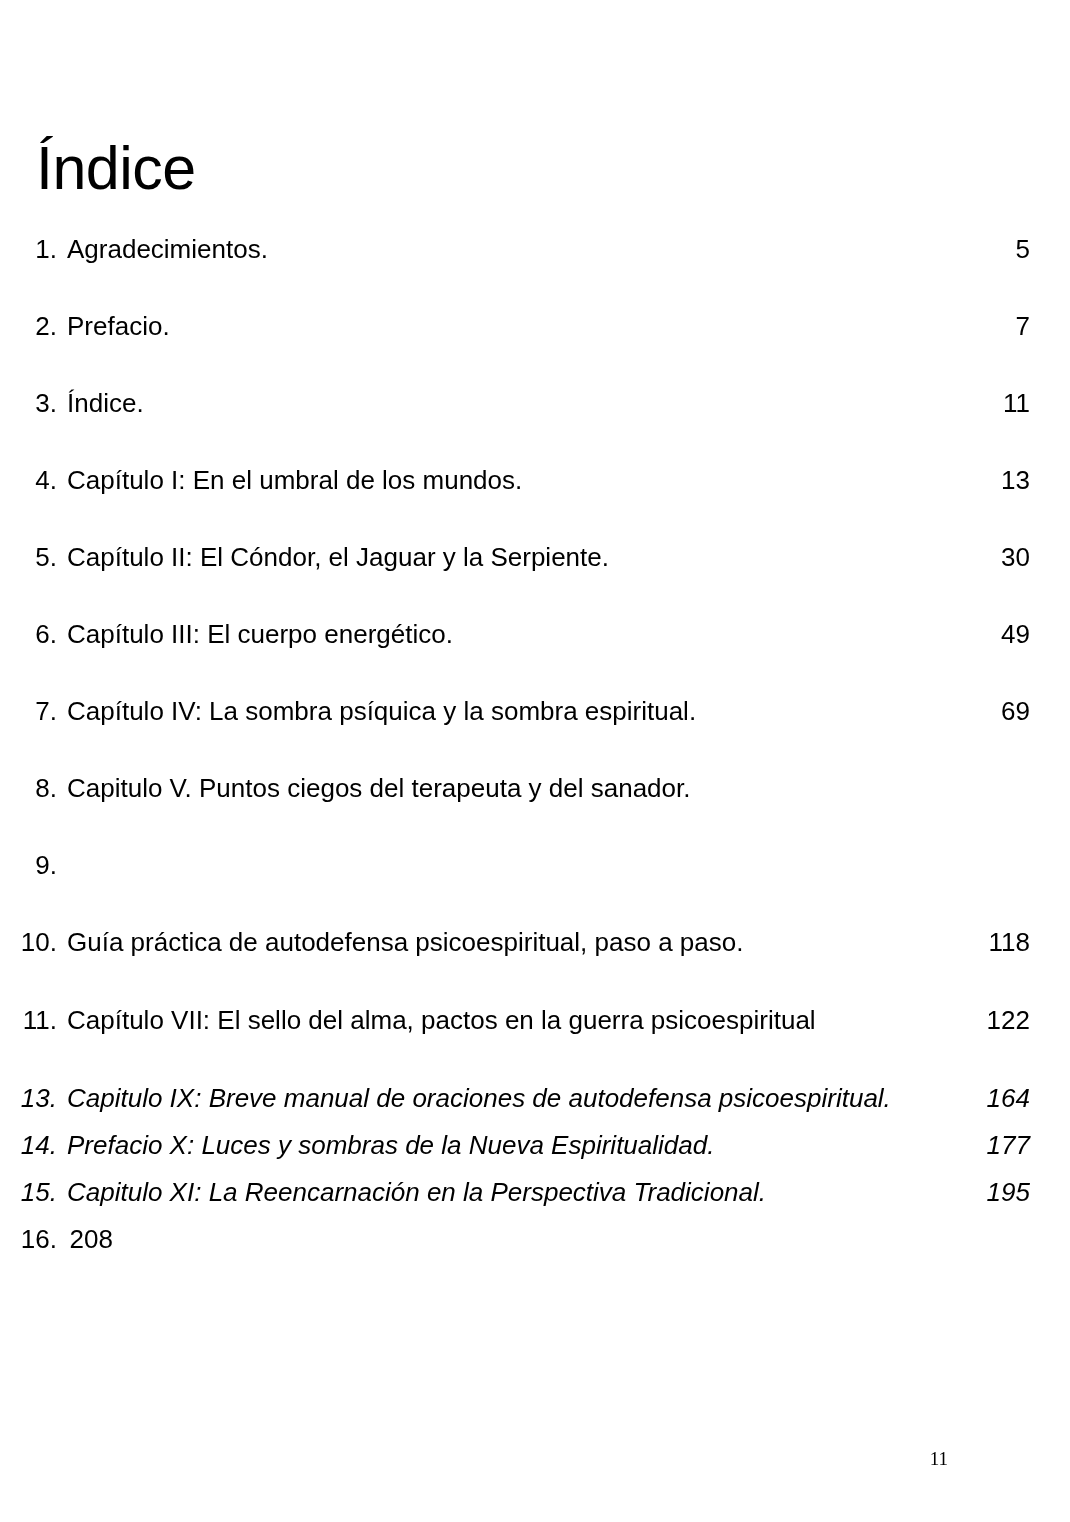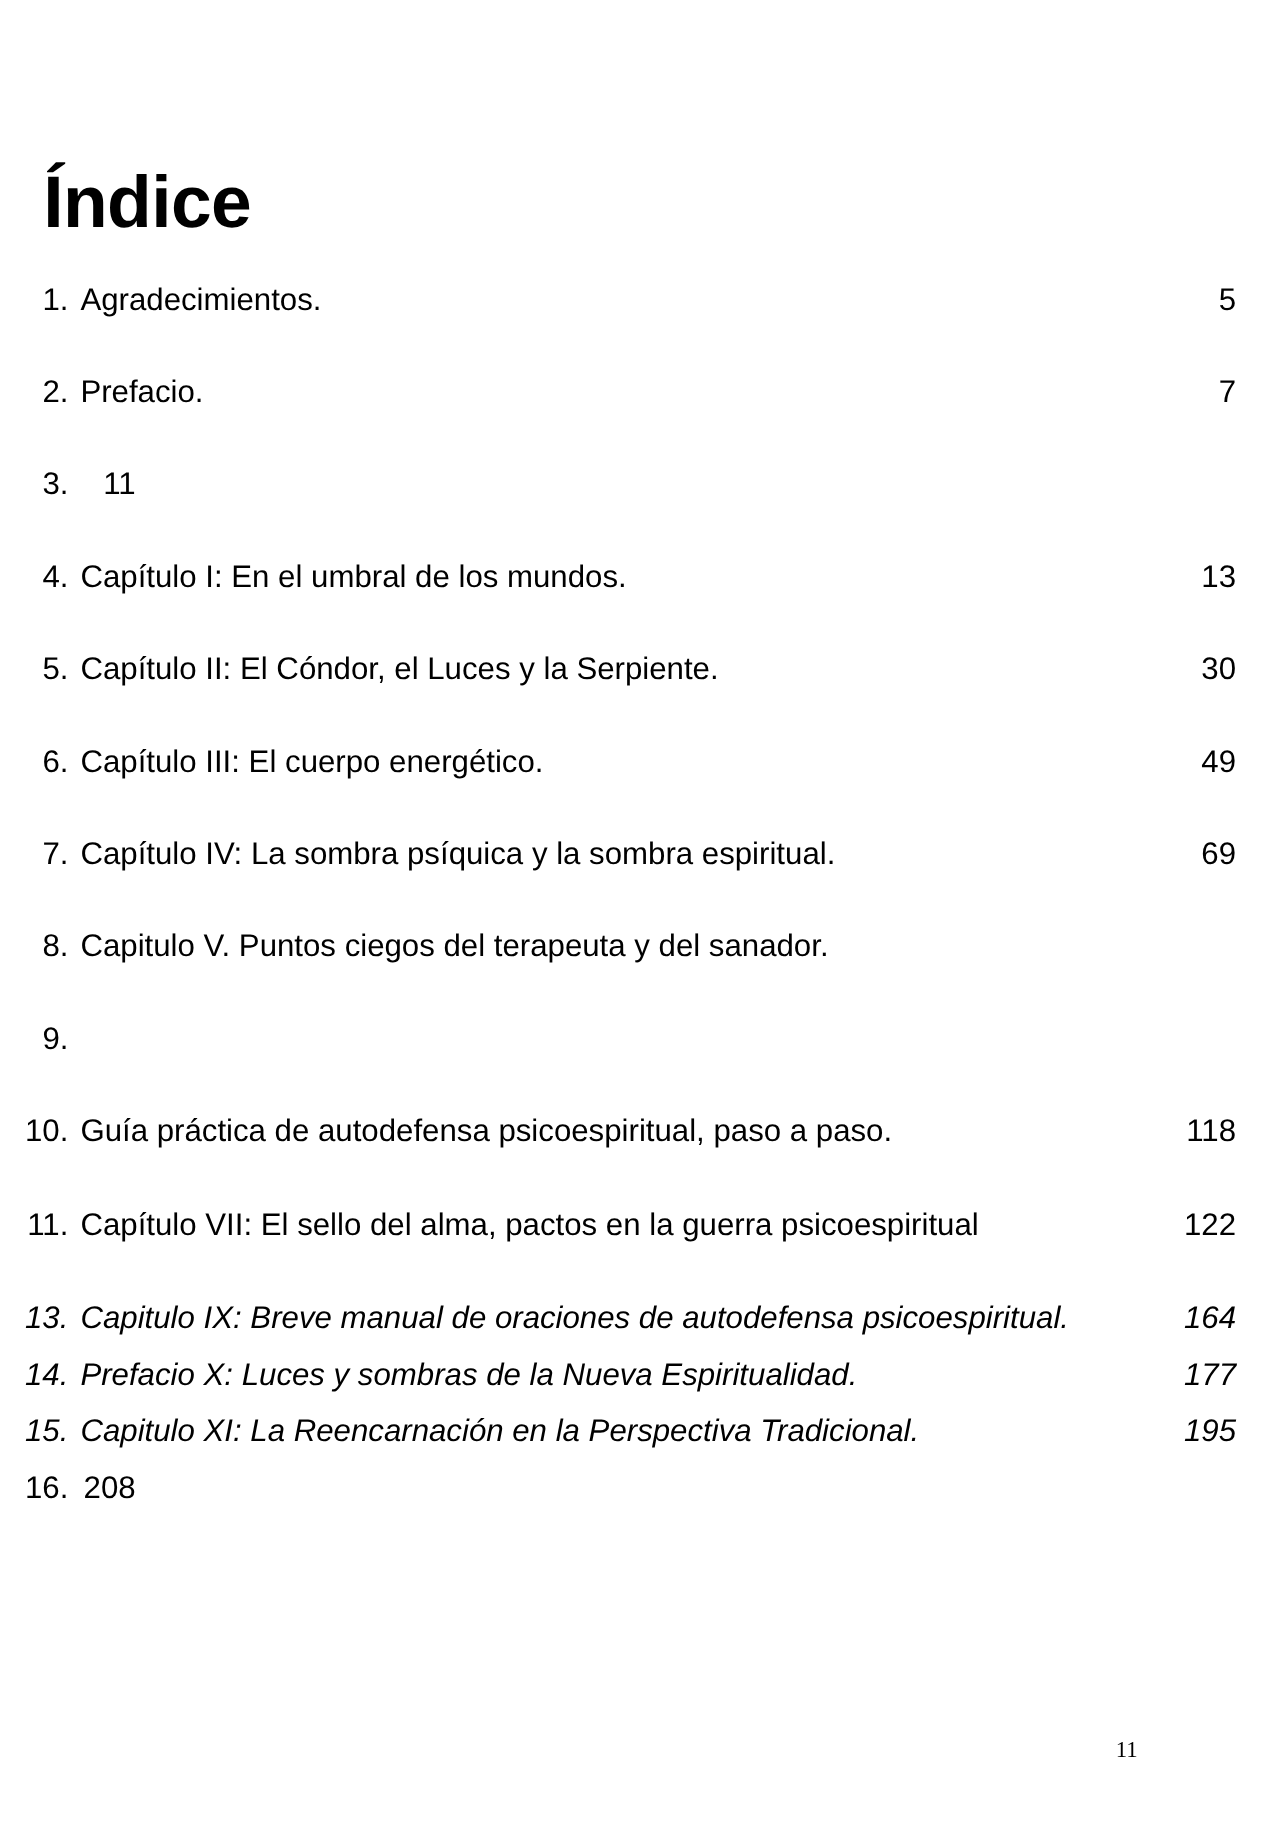--- a/index.html
+++ b/index.html
@@ -15,21 +15,21 @@
     overflow: hidden;
     font-family: "Liberation Sans", sans-serif;
     color: #000000;
   }
 
   .page-title {
     position: absolute;
     left: 36px;
     top: 97px;
     font-size: 61px;
-    font-weight: bold;
+    font-weight: normal;
     letter-spacing: -0.5px;
     line-height: 1;
     color: #000000;
   }
 
   .toc {
     position: absolute;
     left: 0;
     top: 233px;
     width: 1070px;
@@ -95,30 +95,31 @@
         <span class="toc-label">Agradecimientos.</span>
         <span class="toc-page">5</span>
       </div>
       <div class="toc-item gap-wide">
         <span class="toc-marker">2.</span>
         <span class="toc-label">Prefacio.</span>
         <span class="toc-page">7</span>
       </div>
       <div class="toc-item gap-wide">
         <span class="toc-marker">3.</span>
+        <span class="toc-label">Índice.</span>
         <span class="toc-page">11</span>
       </div>
       <div class="toc-item gap-wide">
         <span class="toc-marker">4.</span>
         <span class="toc-label">Capítulo I: En el umbral de los mundos.</span>
         <span class="toc-page">13</span>
       </div>
       <div class="toc-item gap-wide">
         <span class="toc-marker">5.</span>
-        <span class="toc-label">Capítulo II: El Cóndor, el Luces y la Serpiente.</span>
+        <span class="toc-label">Capítulo II: El Cóndor, el Jaguar y la Serpiente.</span>
         <span class="toc-page">30</span>
       </div>
       <div class="toc-item gap-wide">
         <span class="toc-marker">6.</span>
         <span class="toc-label">Capítulo III: El cuerpo energético.</span>
         <span class="toc-page">49</span>
       </div>
       <div class="toc-item gap-wide">
         <span class="toc-marker">7.</span>
         <span class="toc-label">Capítulo IV: La sombra psíquica y la sombra espiritual.</span>

